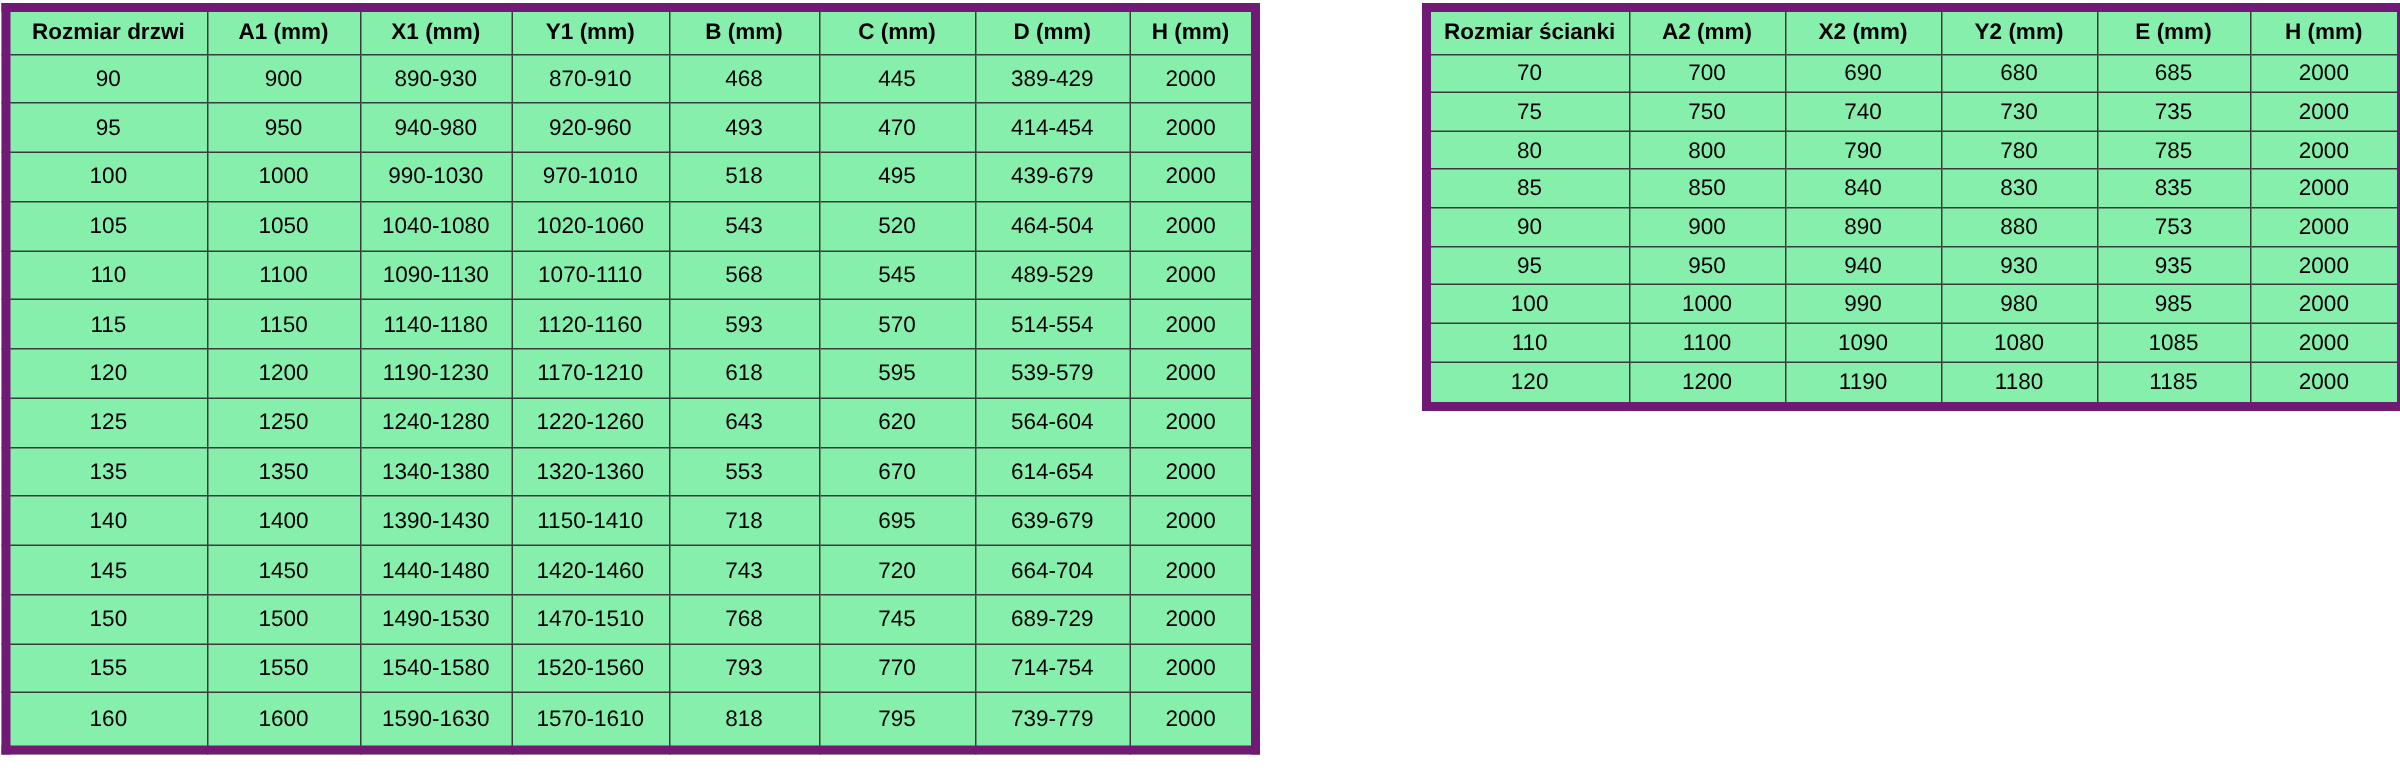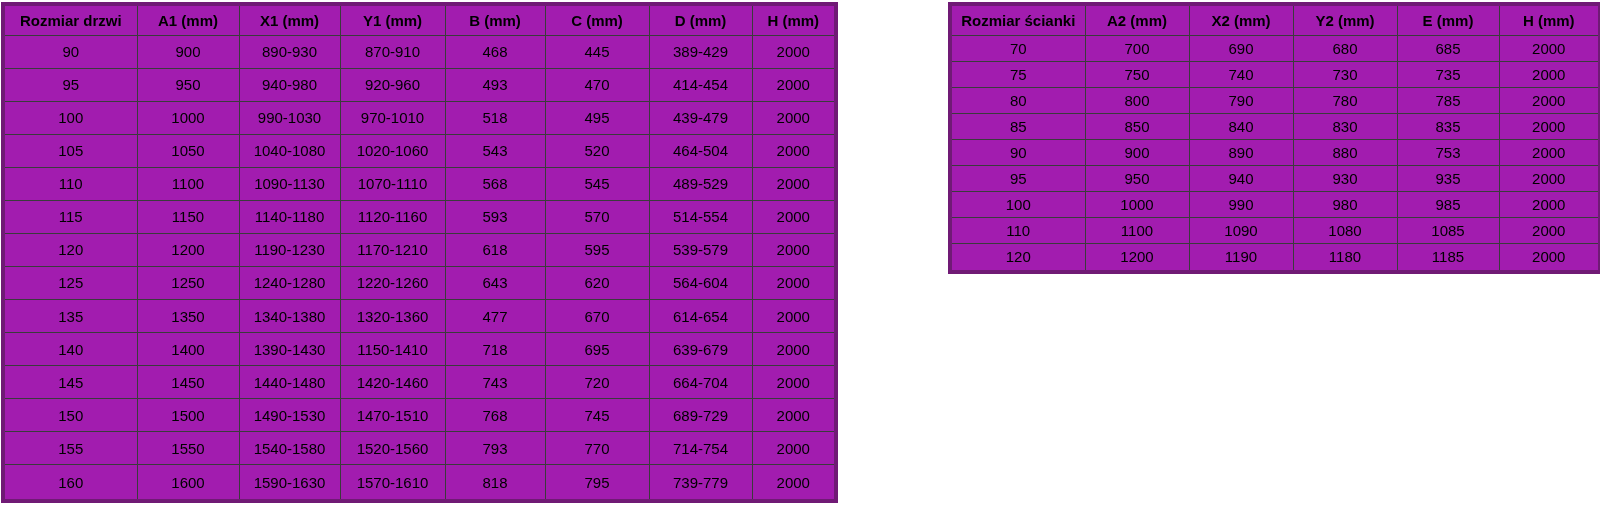--- a/index.html
+++ b/index.html
@@ -12,22 +12,22 @@
     position: relative;
     width: 1600px;
     height: 514px;
     background: #ffffff;
     overflow: hidden;
   }
   table.spec-table {
     position: absolute;
     border-collapse: collapse;
     table-layout: fixed;
-    background: #a21caf;
-    border: 4px solid #701a75;
+    background: #86efac;
+    border: 6px solid #701a75;
   }
   #door-table {
     left: 1px;
     top: 2px;
     width: 833px;
     height: 501px;
   }
   #wall-table {
     left: 948px;
     top: 2px;
@@ -102,21 +102,21 @@
           <td>414-454</td>
           <td>2000</td>
         </tr>
         <tr>
           <td>100</td>
           <td>1000</td>
           <td>990-1030</td>
           <td>970-1010</td>
           <td>518</td>
           <td>495</td>
-          <td>439-479</td>
+          <td>439-679</td>
           <td>2000</td>
         </tr>
         <tr>
           <td>105</td>
           <td>1050</td>
           <td>1040-1080</td>
           <td>1020-1060</td>
           <td>543</td>
           <td>520</td>
           <td>464-504</td>
@@ -160,21 +160,21 @@
           <td>643</td>
           <td>620</td>
           <td>564-604</td>
           <td>2000</td>
         </tr>
         <tr>
           <td>135</td>
           <td>1350</td>
           <td>1340-1380</td>
           <td>1320-1360</td>
-          <td>477</td>
+          <td>553</td>
           <td>670</td>
           <td>614-654</td>
           <td>2000</td>
         </tr>
         <tr>
           <td>140</td>
           <td>1400</td>
           <td>1390-1430</td>
           <td>1150-1410</td>
           <td>718</td>

